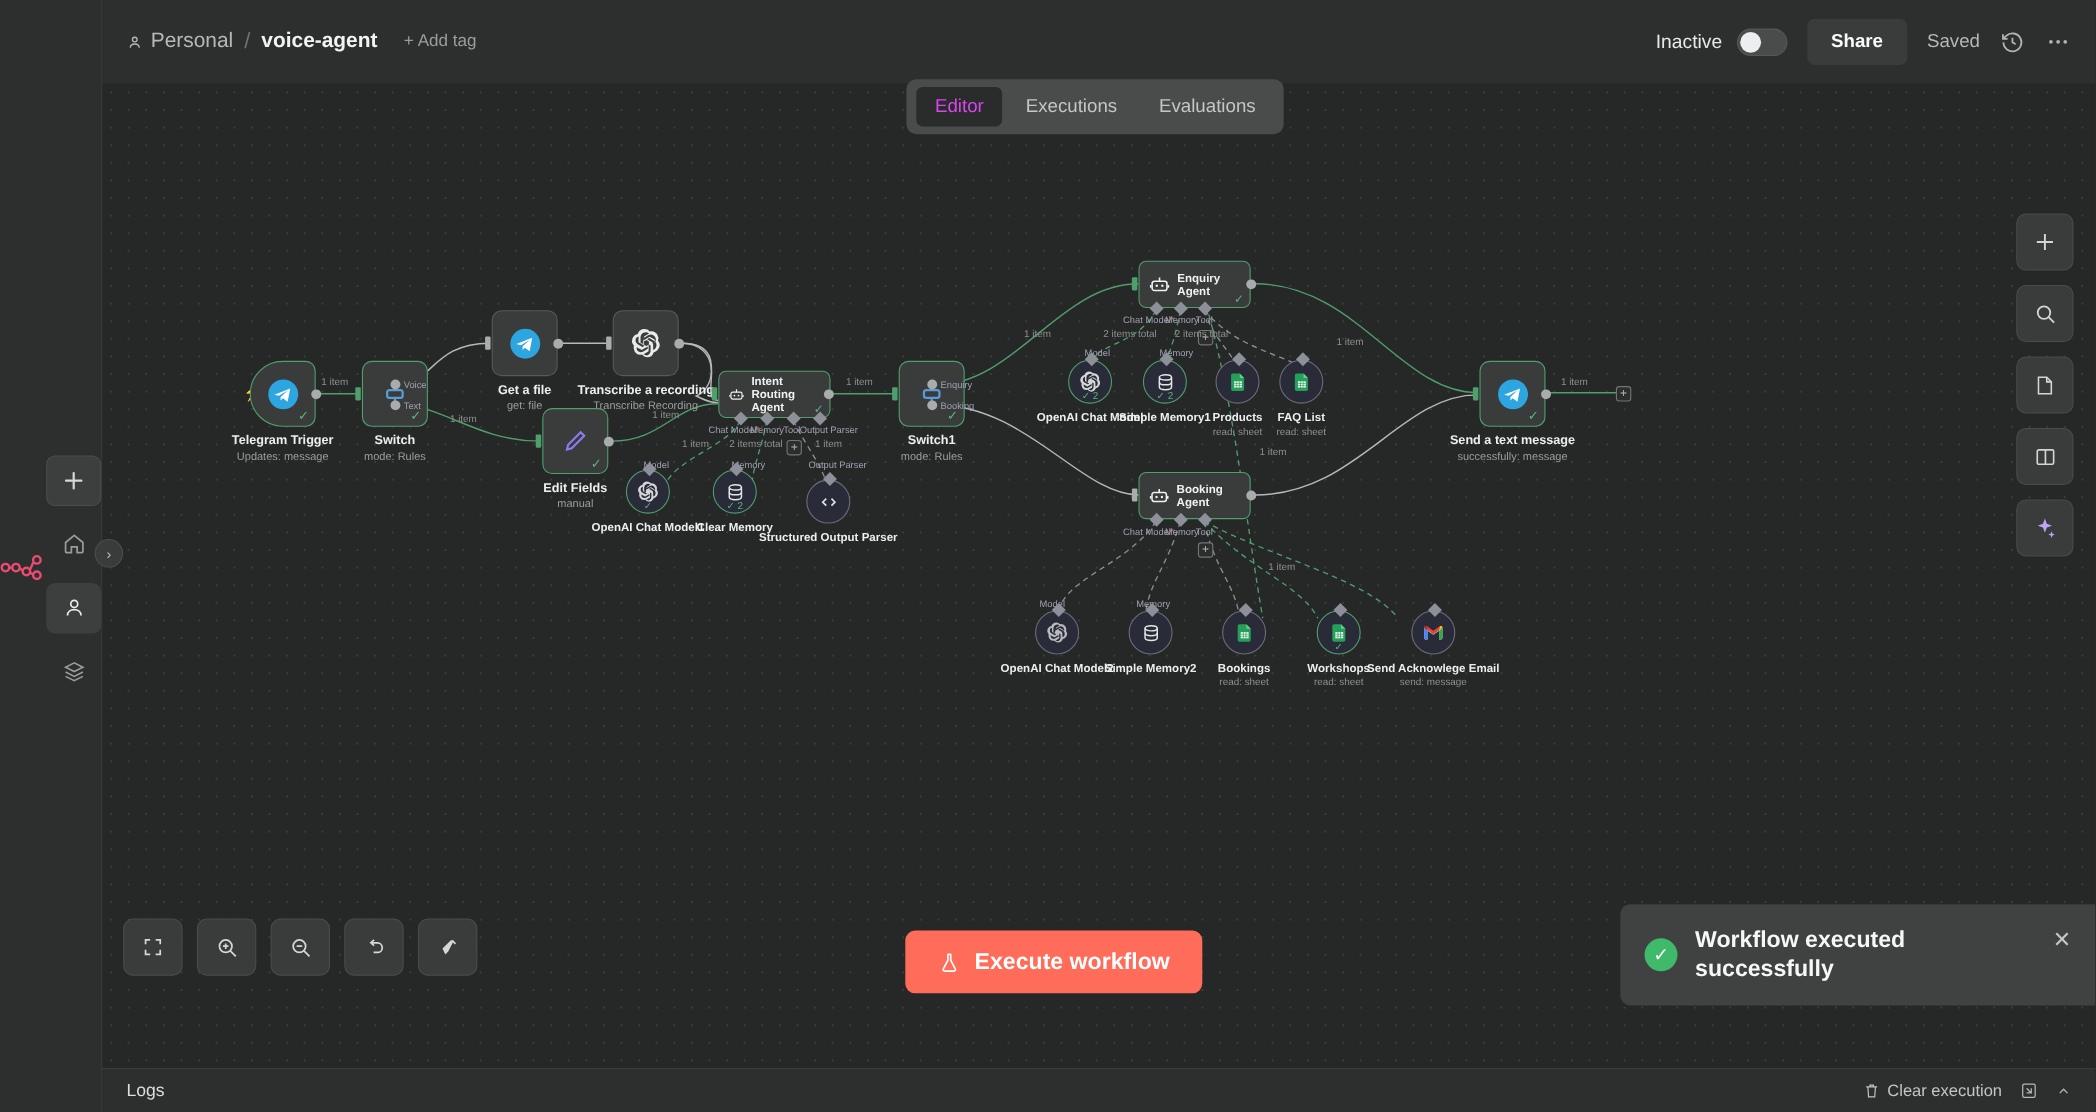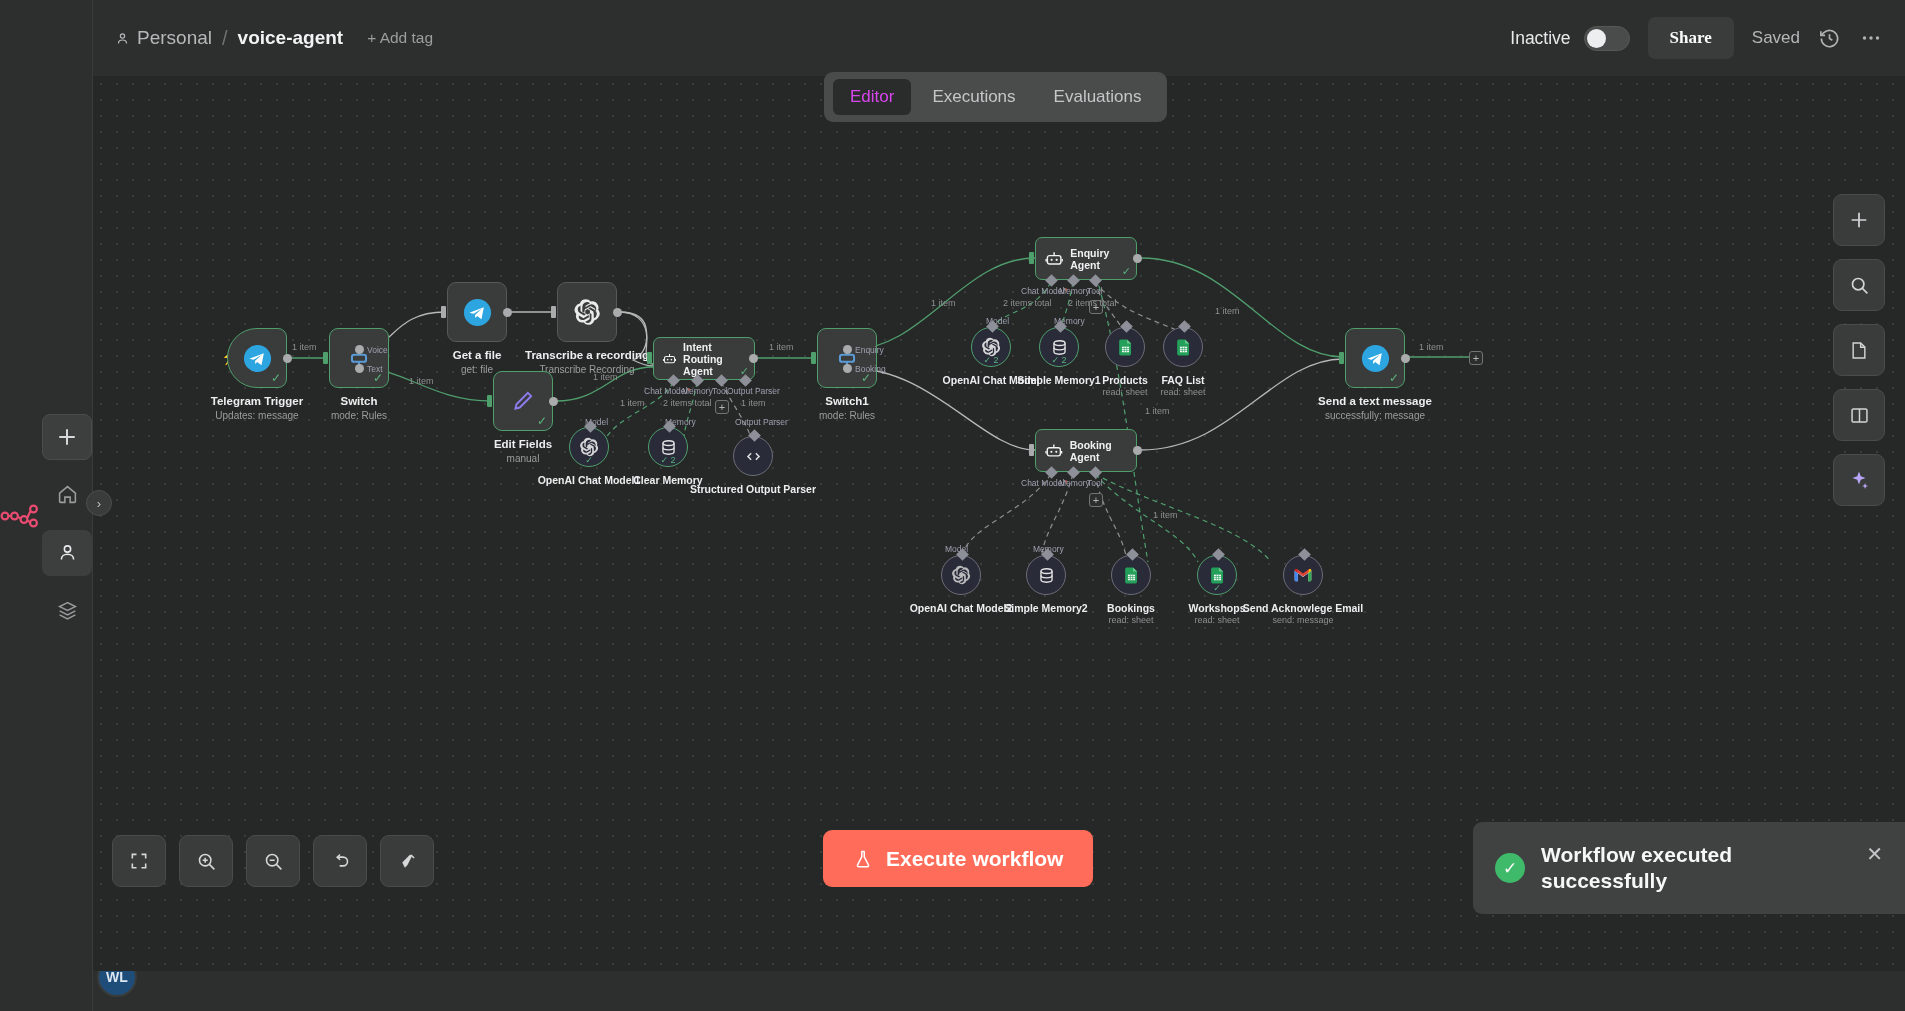--- a/index.html
+++ b/index.html
@@ -52,21 +52,21 @@
   #activation { display: flex; align-items: center; gap: 13px; }
   #activation-label { font-size: 17.5px; color: #e8e9ea; text-align: right; }
   #toggle {
     width: 46px; height: 25px; border-radius: 13px; background: #4a4b4b;
     position: relative; cursor: pointer; border: 1px solid #565757;
   }
   #toggle-knob { position: absolute; left: 2px; top: 2px; width: 19px; height: 19px; border-radius: 50%; background: #eceef0; }
   #share-btn {
     background: #3a3b3b; color: #fafbfb; border: none; border-radius: 7px;
     font-size: 17px; font-weight: 600; padding: 11px 22px; cursor: pointer;
-    font-family: Liberation Serif, serif;
+    font-family: Liberation Sans, sans-serif;
   }
   #saved-label { color: #b4b6b7; font-size: 17px; }
   .hdr-ico { color: #b0b2b3; cursor: pointer; display:flex; align-items:center; }
 
   
   #tabbar {
     position: absolute; left: 824px; top: 72px; height: 50px;
     background: #4a4b4b; border-radius: 9px;
     display: flex; align-items: center; padding: 6px 9px; gap: 4px; z-index: 12;
   }
@@ -778,30 +778,52 @@
           </svg>
       </div>
       <div class="cc-btn">
         <svg width="21" height="21" viewBox="0 0 24 24" fill="none" stroke="currentColor" stroke-width="1.8">
             <path d="M15 4l-9 9 3 6 3-3 5-10z" fill="currentColor" stroke="none"></path>
             <path d="M16 4.5 19.5 8"></path>
           </svg>
       </div>
     </div>
 
-    <button id="execute-btn" style="left:730px; bottom:84px;">
+    <button id="execute-btn" style="left:730px; bottom:68px;">
       <svg width="20" height="22" viewBox="0 0 24 24" fill="none" stroke="#ffffff" stroke-width="1.8">
           <path d="M10 3h4M10.5 3v6.5L5.5 19a1.6 1.6 0 0 0 1.4 2.4h10.2A1.6 1.6 0 0 0 18.5 19l-5-9.5V3"></path>
         </svg>
       <span>Execute workflow</span>
     </button>
   </div>
 
   <div id="collapse-handle">›</div>
 
   <div id="toast">
     <div id="toast-icon">✓</div>
     <div id="toast-msg">Workflow executed successfully</div>
     <div id="toast-close">✕</div>
   </div>
 
+  <div id="logs-bar">
+    <span id="logs-label">Logs</span>
+    <div id="logs-right">
+      <span id="clear-exec">
+        <svg width="15" height="15" viewBox="0 0 24 24" fill="none" stroke="currentColor" stroke-width="1.7">
+            <path d="M4 6.5h16M9.5 6.5V4h5v2.5M6.5 6.5 7.5 21h9l1-14.5"></path>
+          </svg>
+        <span>Clear execution</span>
+      </span>
+      <span class="logs-ico">
+        <svg width="17" height="17" viewBox="0 0 24 24" fill="none" stroke="currentColor" stroke-width="1.6">
+            <rect x="4" y="3.5" width="16" height="17" rx="2"></rect>
+            <path d="M9 9l6 6M15 9v6H9"></path>
+          </svg>
+      </span>
+      <span class="logs-ico">
+        <svg width="14" height="14" viewBox="0 0 24 24" fill="none" stroke="currentColor" stroke-width="2">
+            <path d="M6 15l6-6 6 6"></path>
+          </svg>
+      </span>
+    </div>
+  </div>
 
 </div>
 
 </body></html>

